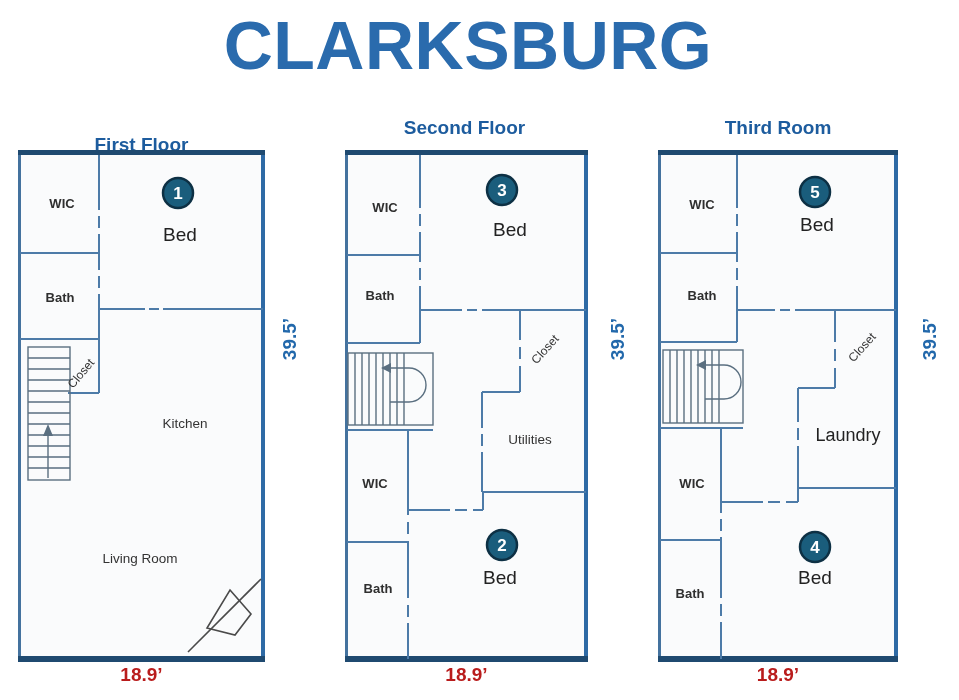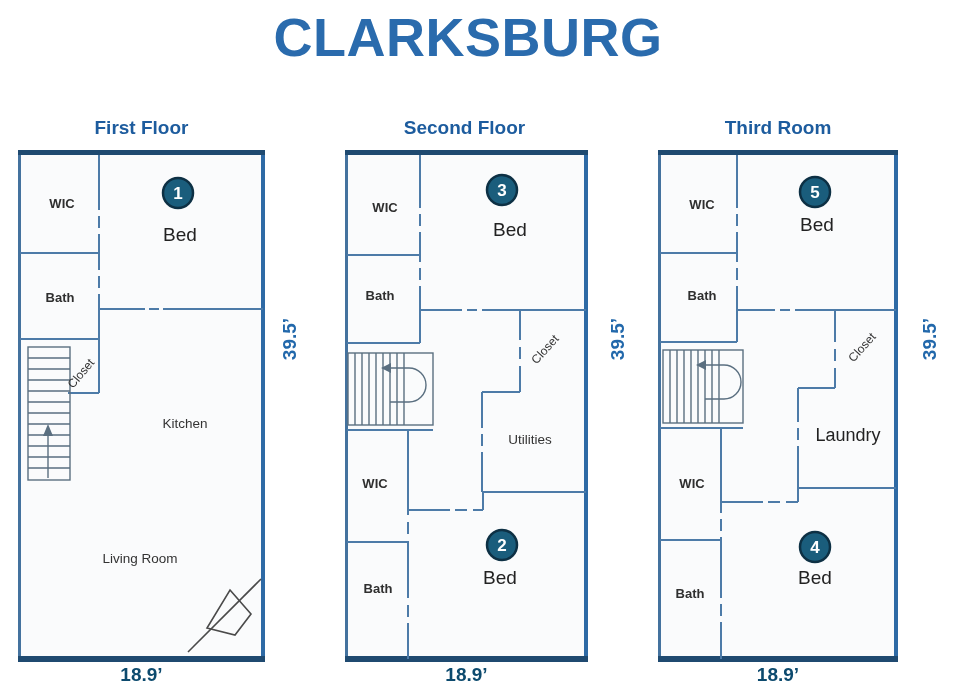--- a/index.html
+++ b/index.html
@@ -1,22 +1,22 @@
 <!DOCTYPE html>
 <html><head>
 <meta charset="utf-8">
 <style>
   html,body{margin:0;padding:0;background:#ffffff;}
   body{width:959px;height:700px;position:relative;overflow:hidden;
        font-family:"Liberation Sans",sans-serif;}
   .abs{position:absolute;}
   .page-title{left:0;top:6px;width:936px;text-align:center;
-      font-size:54px;font-weight:bold;letter-spacing:.5px;color:#2a6bad;}
+      font-size:68px;font-weight:bold;letter-spacing:.5px;color:#2a6bad;}
   .floor-header{top:117px;text-align:center;font-size:19px;font-weight:bold;color:#1d5c9e;}
-  .dim-w{top:664px;height:28px;text-align:center;font-size:19px;font-weight:bold;color:#0c4a6e;}
+  .dim-w{top:664px;height:28px;text-align:center;font-size:19px;font-weight:bold;color:#b91c1c;}
   .dim-h{top:325px;width:75px;height:28px;line-height:28px;text-align:center;
       font-size:19px;font-weight:bold;color:#2268ab;transform:rotate(-90deg);}
   svg text{font-family:"Liberation Sans",sans-serif;}
   .lab-s{font-size:13px;font-weight:bold;fill:#2f2f2f;}
   .lab-m{font-size:13.5px;fill:#333333;}
   .lab-l{font-size:19px;fill:#222222;}
   .lab-l2{font-size:18px;fill:#222222;}
   .lab-rot{font-size:12px;fill:#333333;}
   .num{font-size:17px;font-weight:bold;fill:#ffffff;}
   .wall{stroke:#4d7ba8;stroke-width:2;fill:none;}
@@ -28,21 +28,21 @@
   .bBot{stroke:#1f4a70;stroke-width:6;}
   .bSide{stroke:#44729e;stroke-width:3;}
   .bRight{stroke:#2e6aa5;stroke-width:4;}
   .planbg{fill:#fafbfc;}
 </style>
 </head>
 <body>
 
 <div class="abs page-title">CLARKSBURG</div>
 
-<div class="abs floor-header" style="left:18px;width:247px;">First Floor</div>
+<div class="abs floor-header" style="left:18px;width:247px;margin-top:17px;">First Floor</div>
 
 <svg class="abs" style="left:18px;top:150px;" width="247" height="512" viewBox="0 0 247 512">
   <rect class="planbg" x="0" y="0" width="247" height="512"></rect>
   <g>
     <line class="bSide" x1="1.5" y1="0" x2="1.5" y2="512"></line>
     <line class="bRight" x1="245" y1="0" x2="245" y2="512"></line>
     <line class="bTop" x1="0" y1="2.5" x2="247" y2="2.5"></line>
     <line class="bBot" x1="0" y1="509" x2="247" y2="509"></line>
   </g>
   <g class="wall">

